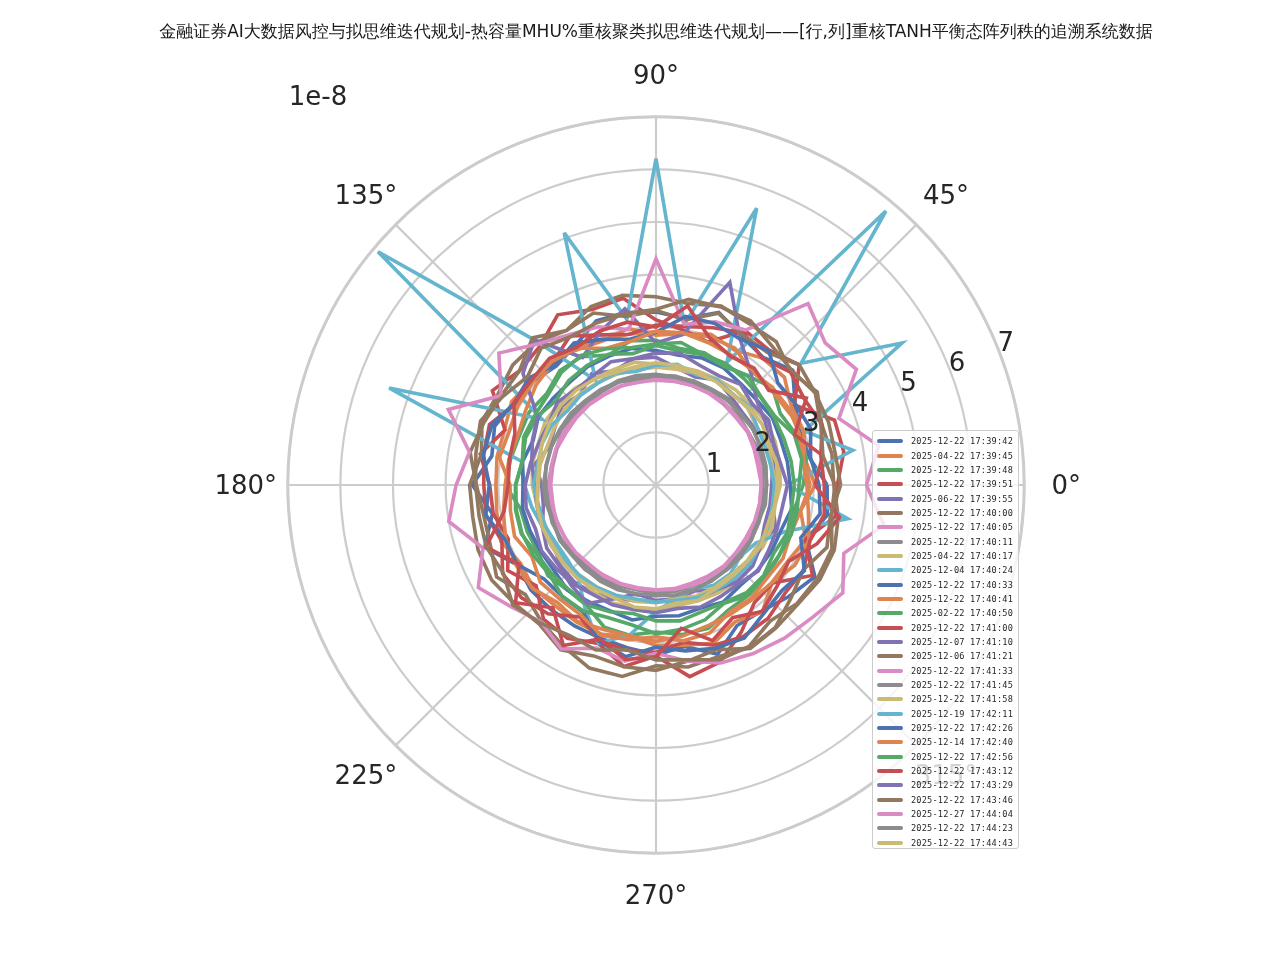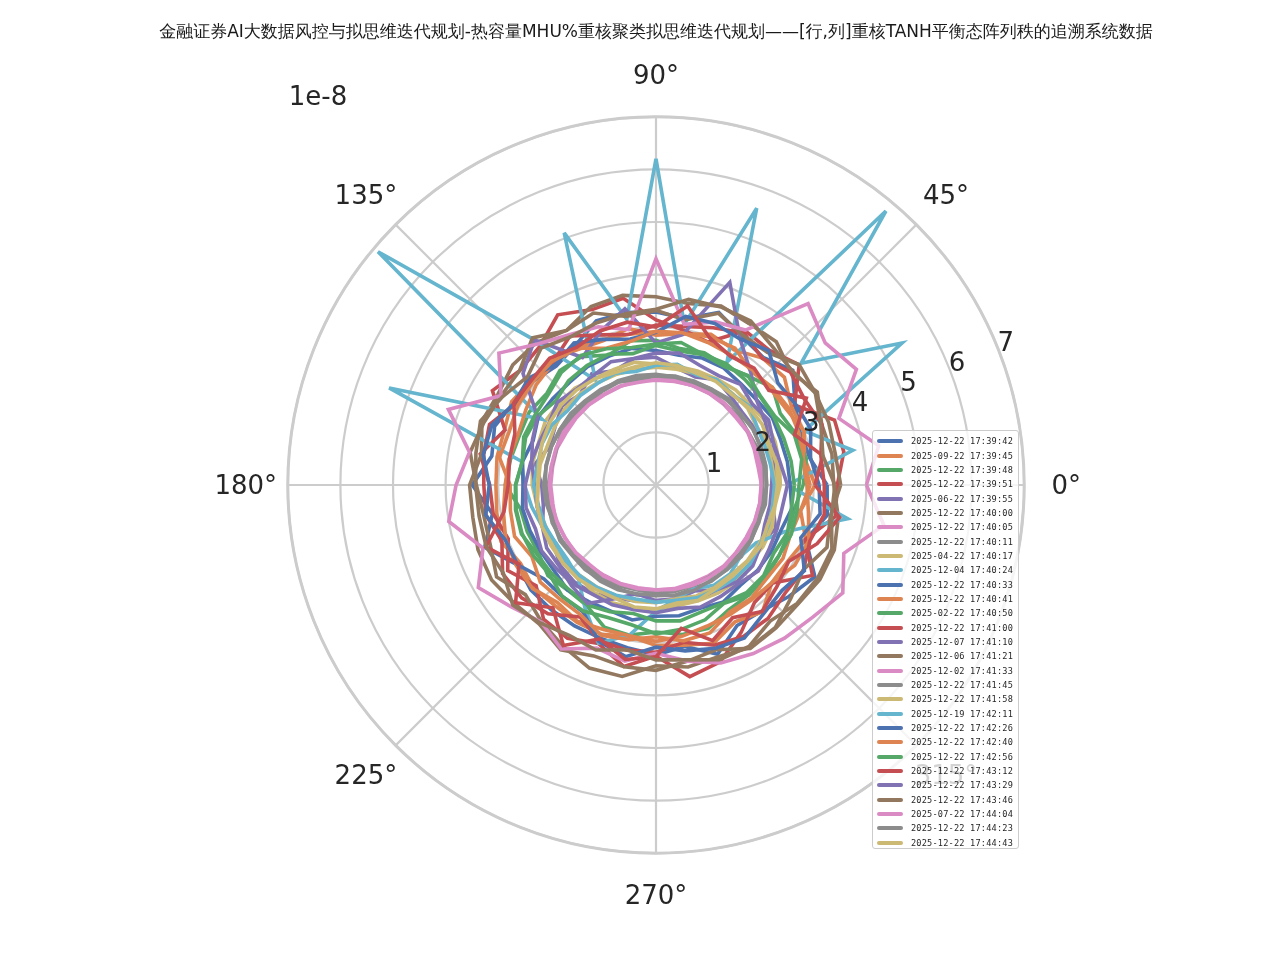--- a/index.html
+++ b/index.html
@@ -92,21 +92,21 @@
     </g>
 </svg>
 
 <div id="legend">
     <div class="leg-row">
       <span class="leg-swatch" style="background: rgb(76, 114, 176);"></span>
       <span class="leg-label">2025-12-22 17:39:42</span>
     </div>
     <div class="leg-row">
       <span class="leg-swatch" style="background: rgb(221, 132, 82);"></span>
-      <span class="leg-label">2025-09-22 17:39:45</span>
+      <span class="leg-label">2025-04-22 17:39:45</span>
     </div>
     <div class="leg-row">
       <span class="leg-swatch" style="background: rgb(85, 168, 104);"></span>
       <span class="leg-label">2025-12-22 17:39:48</span>
     </div>
     <div class="leg-row">
       <span class="leg-swatch" style="background: rgb(196, 78, 82);"></span>
       <span class="leg-label">2025-12-22 17:39:51</span>
     </div>
     <div class="leg-row">
@@ -152,61 +152,61 @@
     <div class="leg-row">
       <span class="leg-swatch" style="background: rgb(129, 114, 179);"></span>
       <span class="leg-label">2025-12-07 17:41:10</span>
     </div>
     <div class="leg-row">
       <span class="leg-swatch" style="background: rgb(147, 120, 96);"></span>
       <span class="leg-label">2025-12-06 17:41:21</span>
     </div>
     <div class="leg-row">
       <span class="leg-swatch" style="background: rgb(218, 139, 195);"></span>
-      <span class="leg-label">2025-12-02 17:41:33</span>
+      <span class="leg-label">2025-12-22 17:41:33</span>
     </div>
     <div class="leg-row">
       <span class="leg-swatch" style="background: rgb(140, 140, 140);"></span>
       <span class="leg-label">2025-12-22 17:41:45</span>
     </div>
     <div class="leg-row">
       <span class="leg-swatch" style="background: rgb(204, 185, 116);"></span>
       <span class="leg-label">2025-12-22 17:41:58</span>
     </div>
     <div class="leg-row">
       <span class="leg-swatch" style="background: rgb(100, 181, 205);"></span>
       <span class="leg-label">2025-12-19 17:42:11</span>
     </div>
     <div class="leg-row">
       <span class="leg-swatch" style="background: rgb(76, 114, 176);"></span>
       <span class="leg-label">2025-12-22 17:42:26</span>
     </div>
     <div class="leg-row">
       <span class="leg-swatch" style="background: rgb(221, 132, 82);"></span>
-      <span class="leg-label">2025-12-22 17:42:40</span>
+      <span class="leg-label">2025-12-14 17:42:40</span>
     </div>
     <div class="leg-row">
       <span class="leg-swatch" style="background: rgb(85, 168, 104);"></span>
       <span class="leg-label">2025-12-22 17:42:56</span>
     </div>
     <div class="leg-row">
       <span class="leg-swatch" style="background: rgb(196, 78, 82);"></span>
       <span class="leg-label">2025-12-22 17:43:12</span>
     </div>
     <div class="leg-row">
       <span class="leg-swatch" style="background: rgb(129, 114, 179);"></span>
       <span class="leg-label">2025-12-22 17:43:29</span>
     </div>
     <div class="leg-row">
       <span class="leg-swatch" style="background: rgb(147, 120, 96);"></span>
       <span class="leg-label">2025-12-22 17:43:46</span>
     </div>
     <div class="leg-row">
       <span class="leg-swatch" style="background: rgb(218, 139, 195);"></span>
-      <span class="leg-label">2025-07-22 17:44:04</span>
+      <span class="leg-label">2025-12-27 17:44:04</span>
     </div>
     <div class="leg-row">
       <span class="leg-swatch" style="background: rgb(140, 140, 140);"></span>
       <span class="leg-label">2025-12-22 17:44:23</span>
     </div>
     <div class="leg-row">
       <span class="leg-swatch" style="background: rgb(204, 185, 116);"></span>
       <span class="leg-label">2025-12-22 17:44:43</span>
     </div>
   </div>

